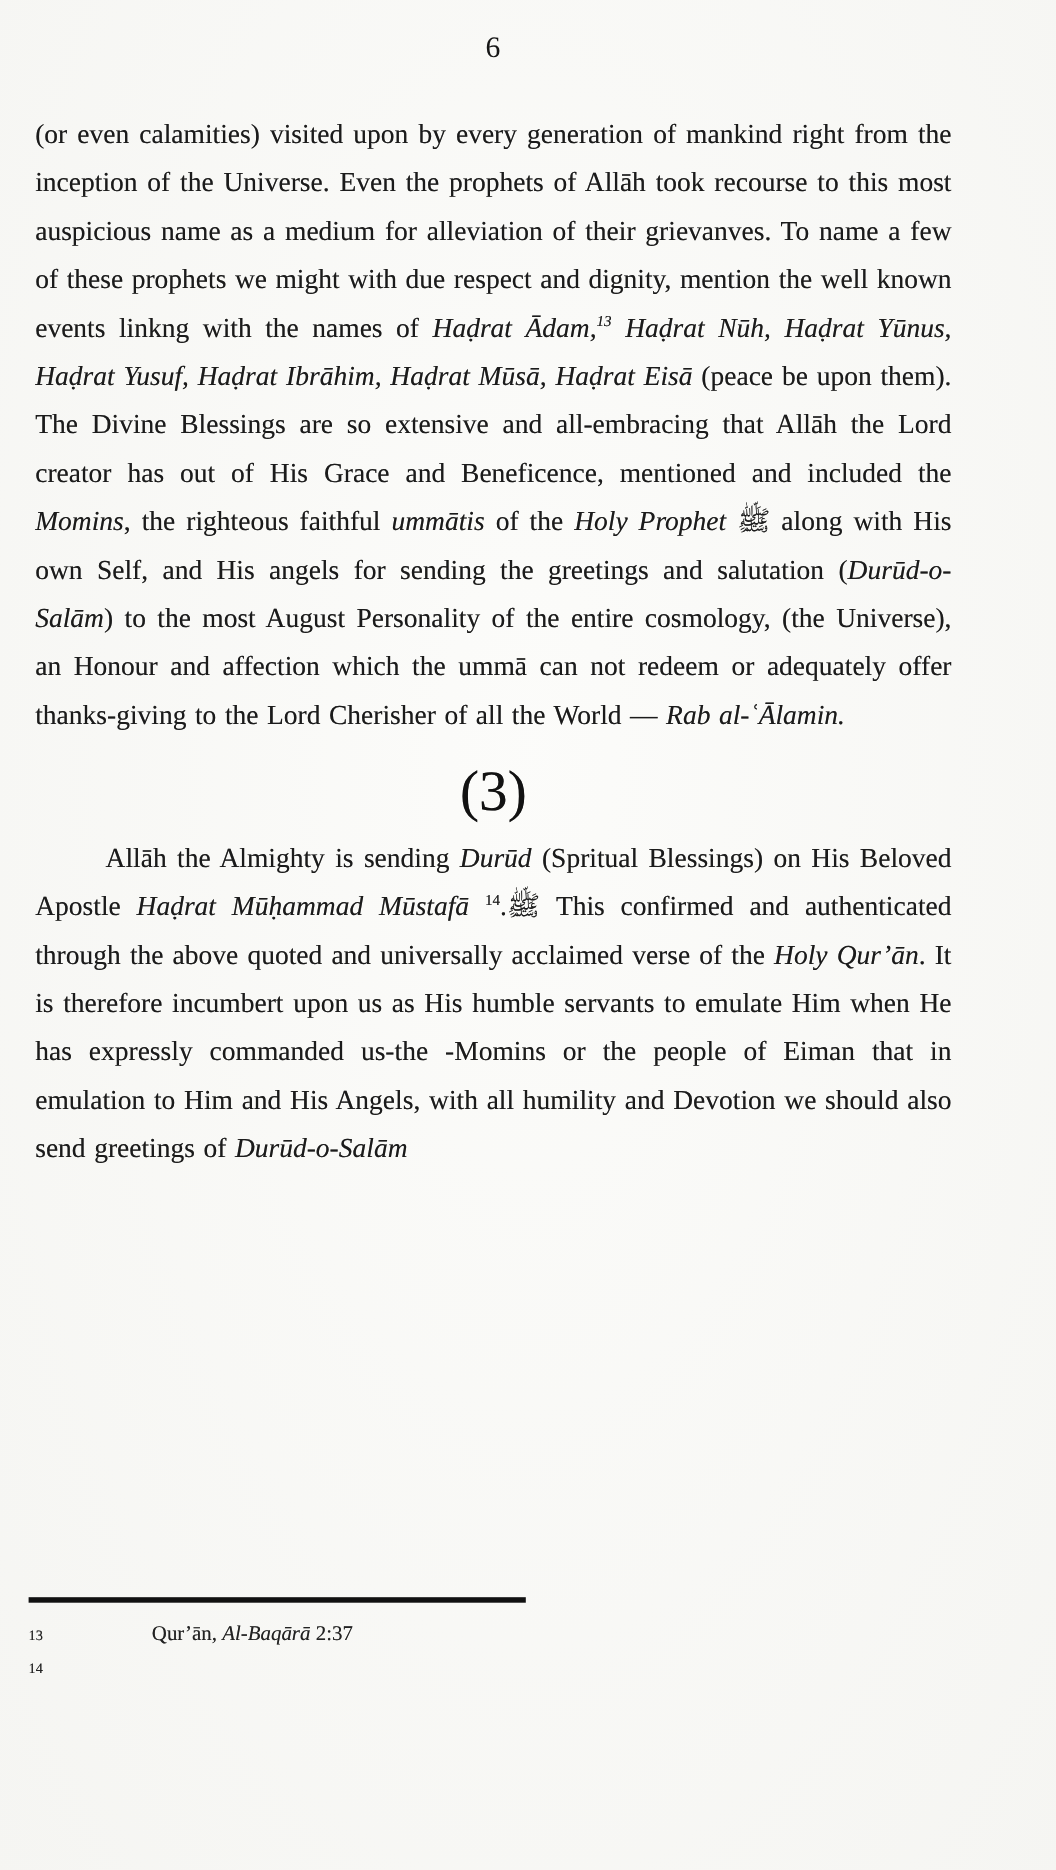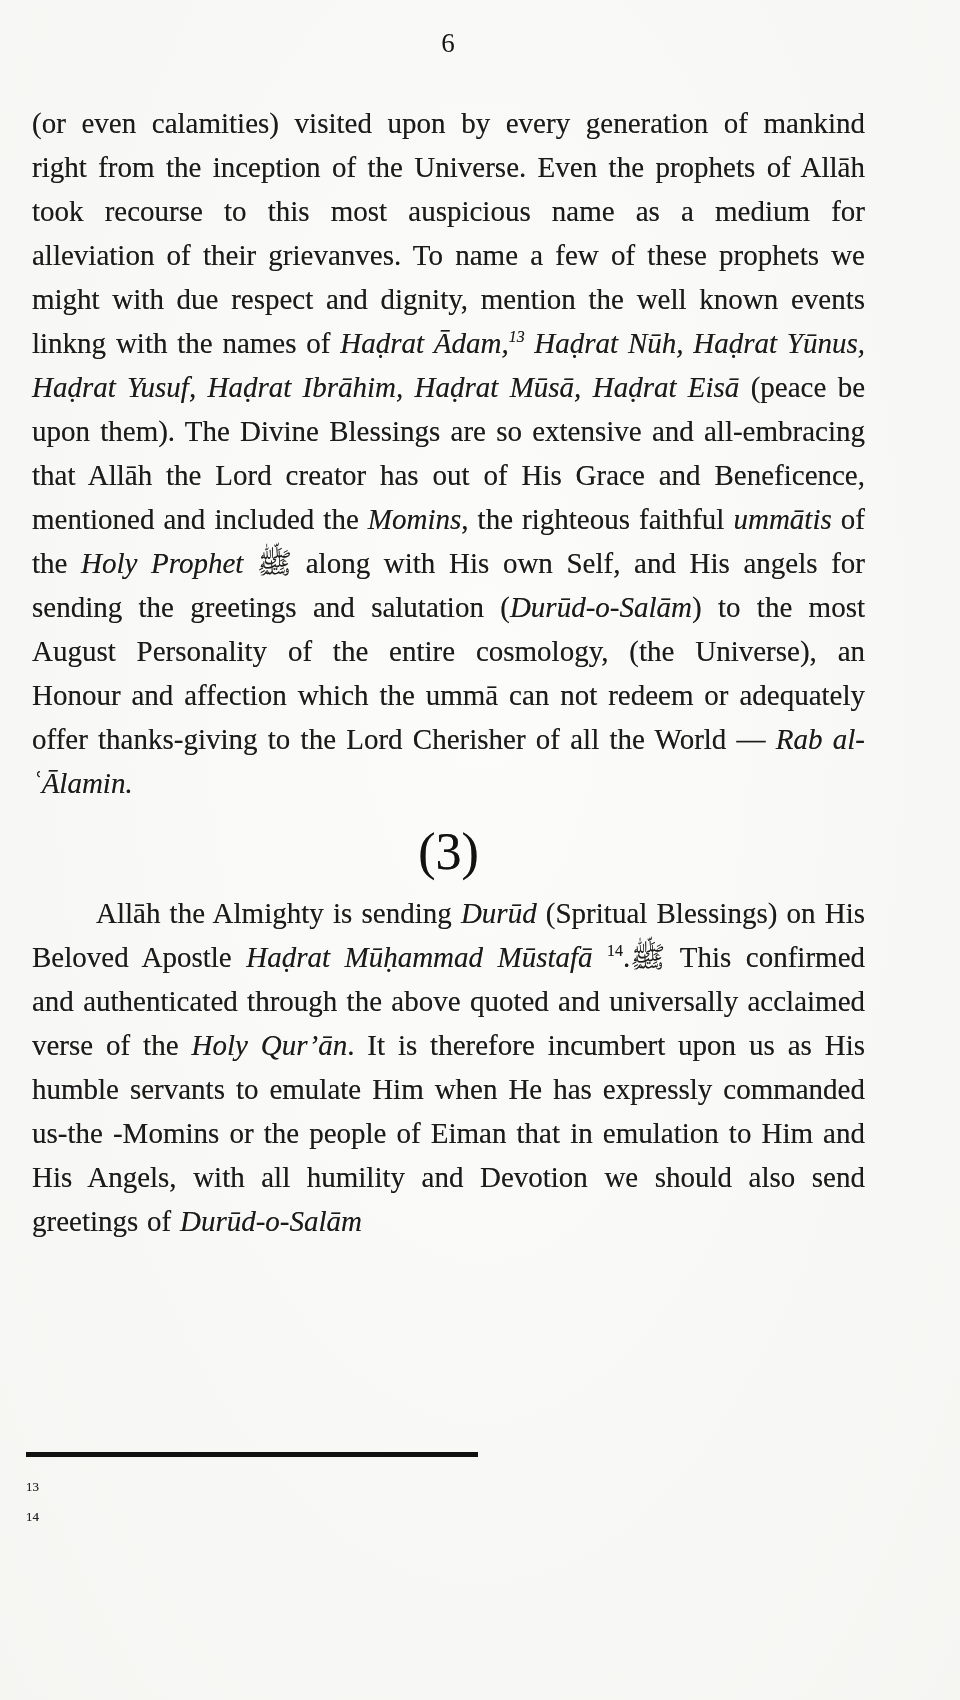--- a/index.html
+++ b/index.html
@@ -28,21 +28,21 @@
       var(--paper);
   }
   .page-number {
     text-align: center;
     font-size: 27px;
     letter-spacing: 1px;
     margin-bottom: 42px;
     color: #161616;
   }
   p.body-text {
-    font-size: 29px;
+    font-size: 25px;
     line-height: 44px;
     text-align: justify;
     text-justify: inter-word;
     color: var(--ink);
     text-shadow: 0 0 0.5px rgba(20,20,20,0.55);
     word-spacing: 1.5px;
   }
   p.body-text.indented {
     text-indent: 64px;
   }
@@ -101,20 +101,21 @@
 
   <div class="section-heading">(3)</div>
 
   <p class="body-text indented"><span>Allāh the Almighty is sending </span><span class="it">Durūd</span><span> (Spritual Blessings) on  His Beloved Apostle </span><span class="it">Haḍrat Mūḥammad Mūstafā</span><span> ﷺ.</span><sup>14</sup><span> This confirmed and authenticated through the above quoted and universally acclaimed verse of the </span><span class="it">Holy Qur’ān</span><span>. It is therefore incumbert upon us as His humble servants to emulate Him when He has expressly commanded us-the -Momins or the people of Eiman that in emulation to Him and His Angels, with all humility and Devotion we should also send greetings of </span><span class="it">Durūd-o-Salām</span></p>
 
   <div class="footnotes">
     <div class="footnote-rule"></div>
 
     <div class="footnote">
       <span class="fn-marker">13</span>
+      <span class="fn-text"><span>Qur’ān, </span><span class="it">Al-Baqārā</span><span> 2:37</span></span>
     </div>
 
     <div class="footnote">
       <span class="fn-marker">14</span>
     </div>
   </div>
 
 </div>
 
 </body></html>

